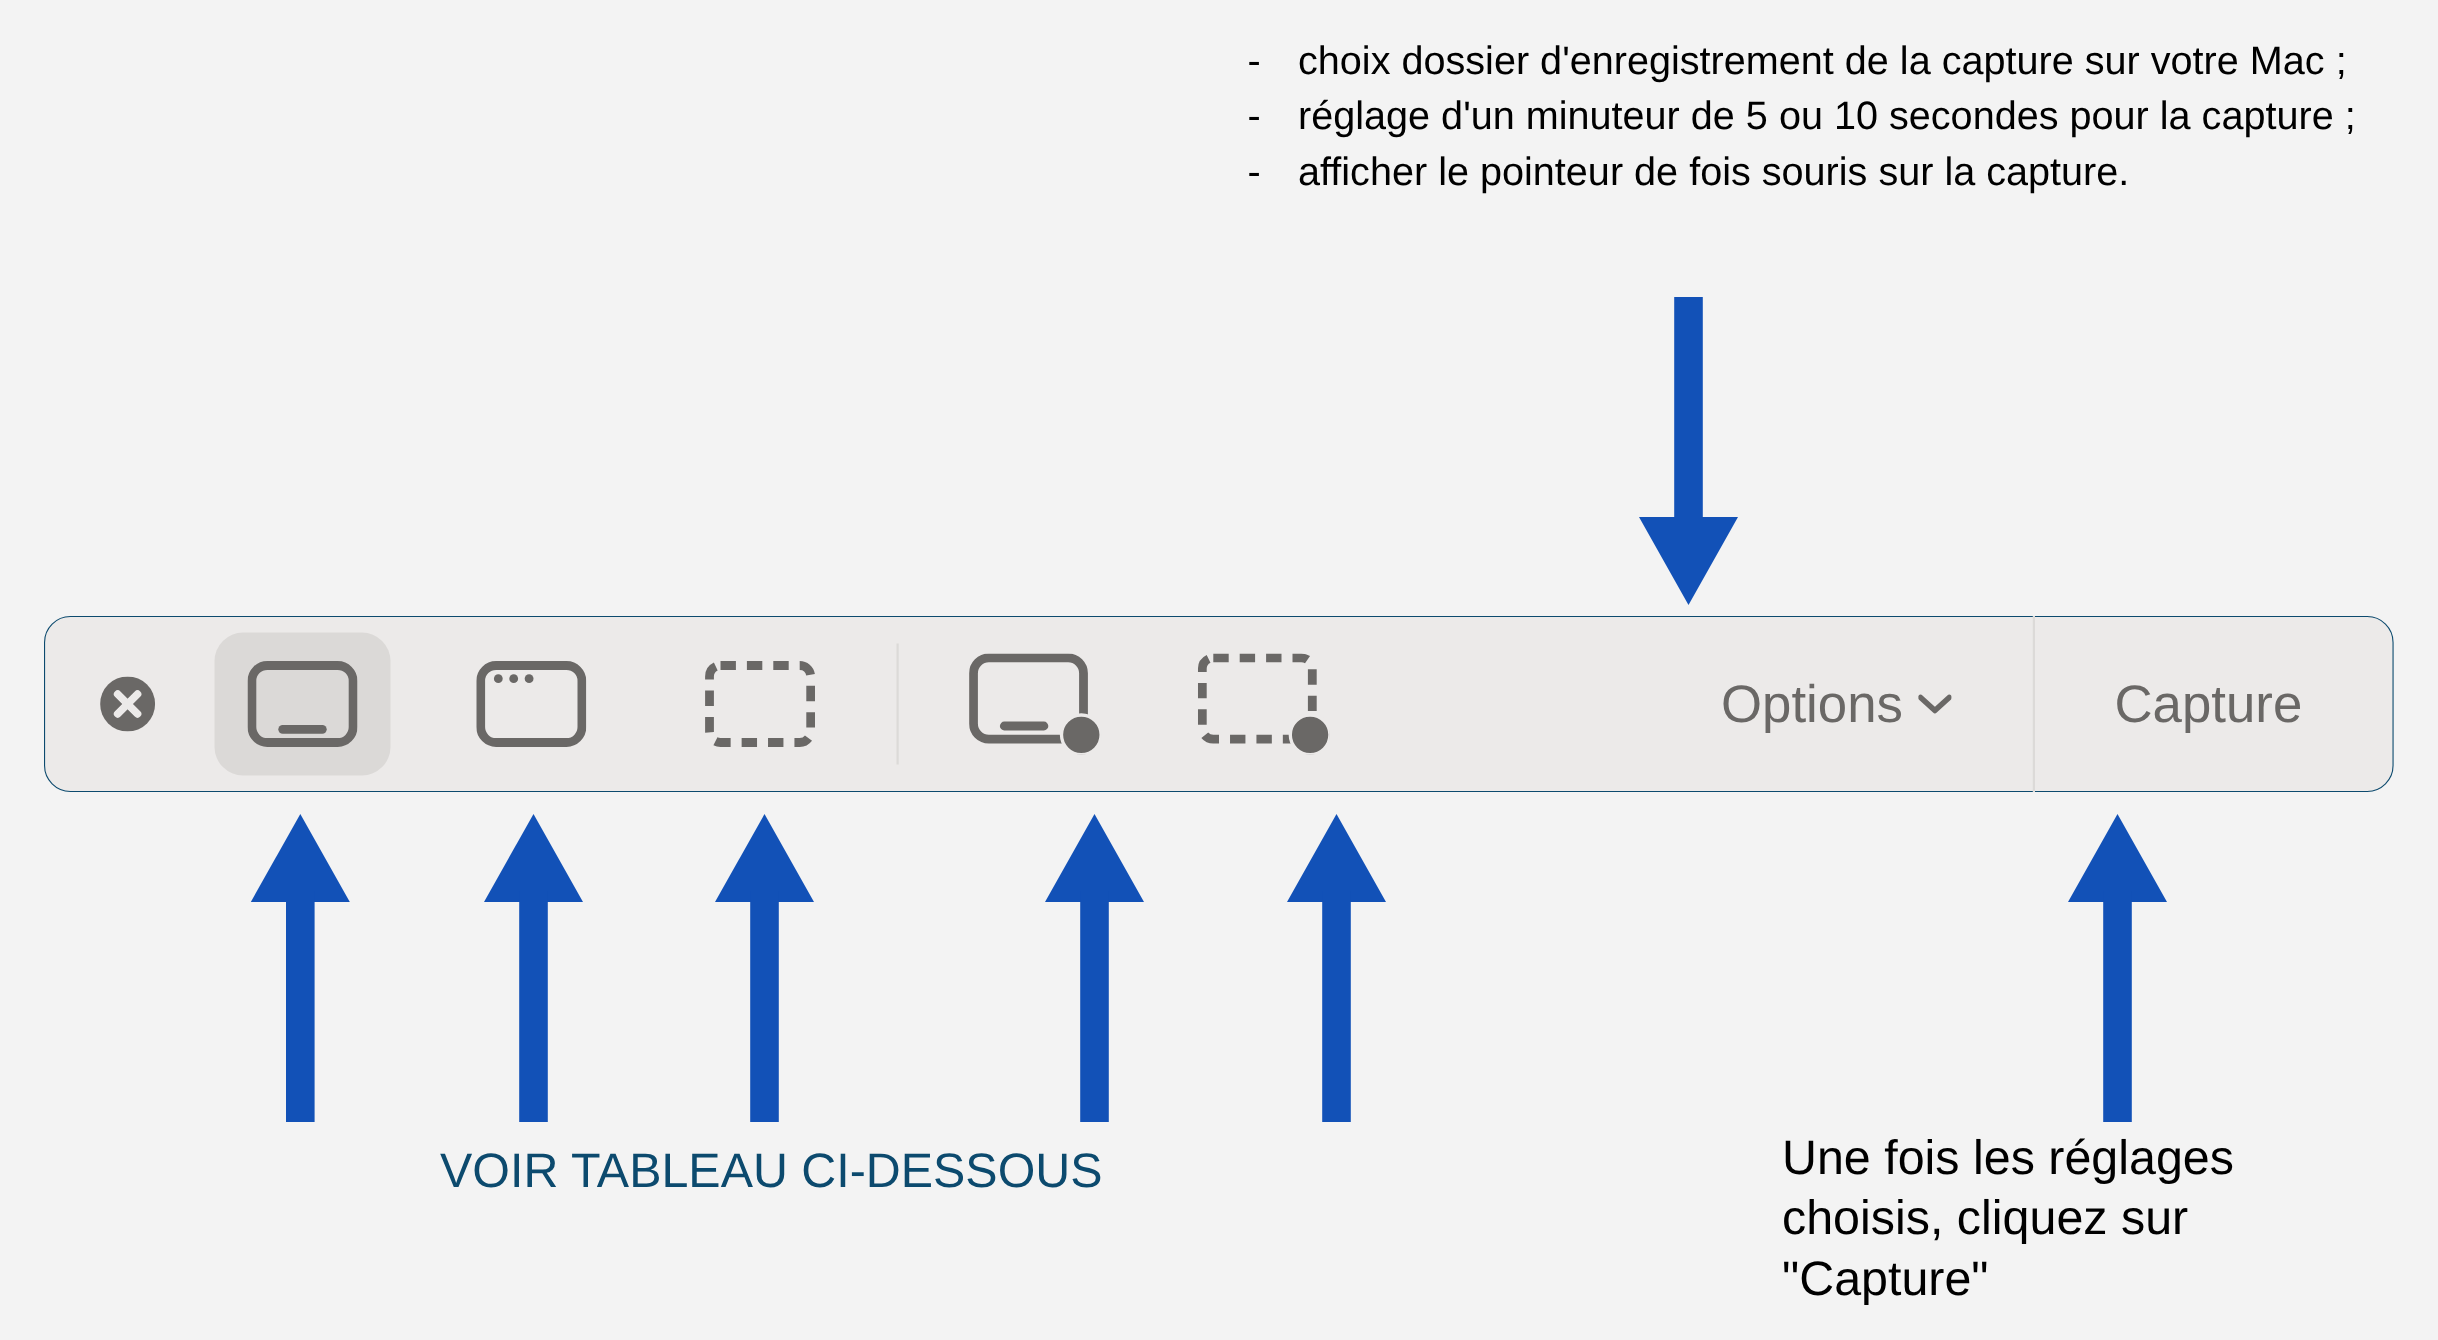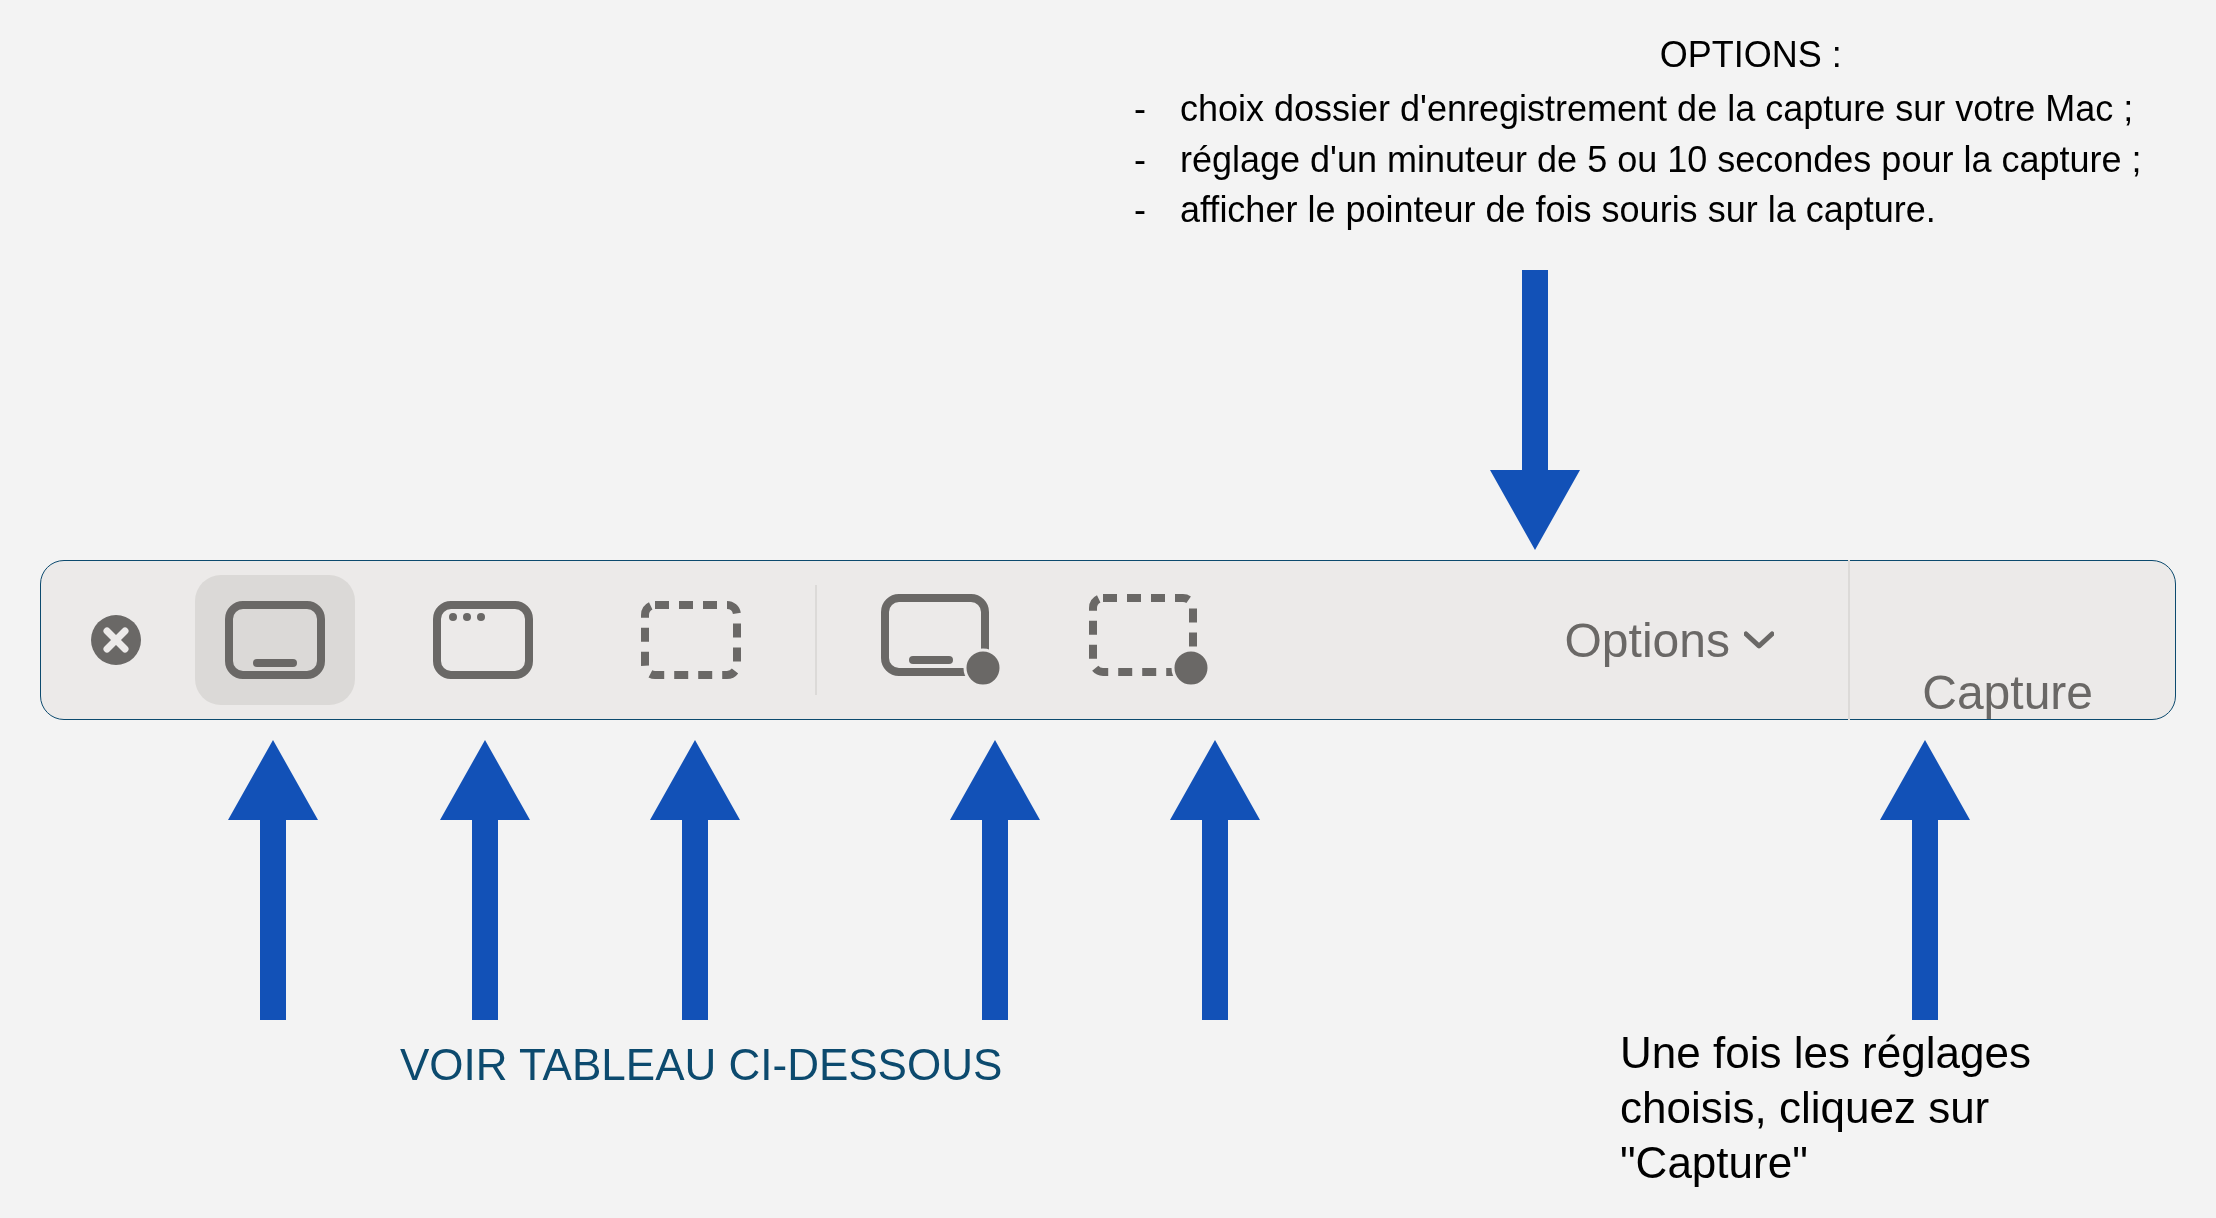--- a/index.html
+++ b/index.html
@@ -89,21 +89,21 @@
       color: #6a6866;
       border-right: 2px solid #dcdad8;
       margin-left: auto;
       padding: 0 60px 0 60px;
     }
     .tb-capture {
       flex: 0 0 auto;
       min-width: 300px;
       height: 160px;
       display: flex;
-      align-items: flex-end;
+      align-items: center;
       justify-content: center;
       font-size: 48px;
       color: #6a6866;
       padding: 0 72px;
     }
     .arrow-up {
       position: absolute;
     }
     .annot-bottom-left {
       position: absolute;
@@ -118,21 +118,20 @@
       top: 1025px;
       font-size: 44px;
       color: #000;
       line-height: 1.25;
     }
   </style>
 </head>
 <body>
 
 <div class="annot-top">
-  <div class="heading">OPTIONS :</div>
   <ul class="bullets">
     <li>choix dossier d'enregistrement de la capture sur votre Mac ;</li>
     <li>réglage d'un minuteur de 5 ou 10 secondes pour la capture ;</li>
     <li>afficher le pointeur de fois souris sur la capture.</li>
   </ul>
 </div>
 
 <div class="arrow-down-1">
   <svg width="110" height="280" viewBox="0 0 110 280">
     <line x1="55" y1="0" x2="55" y2="210" stroke="#1251b7" stroke-width="26"></line>

